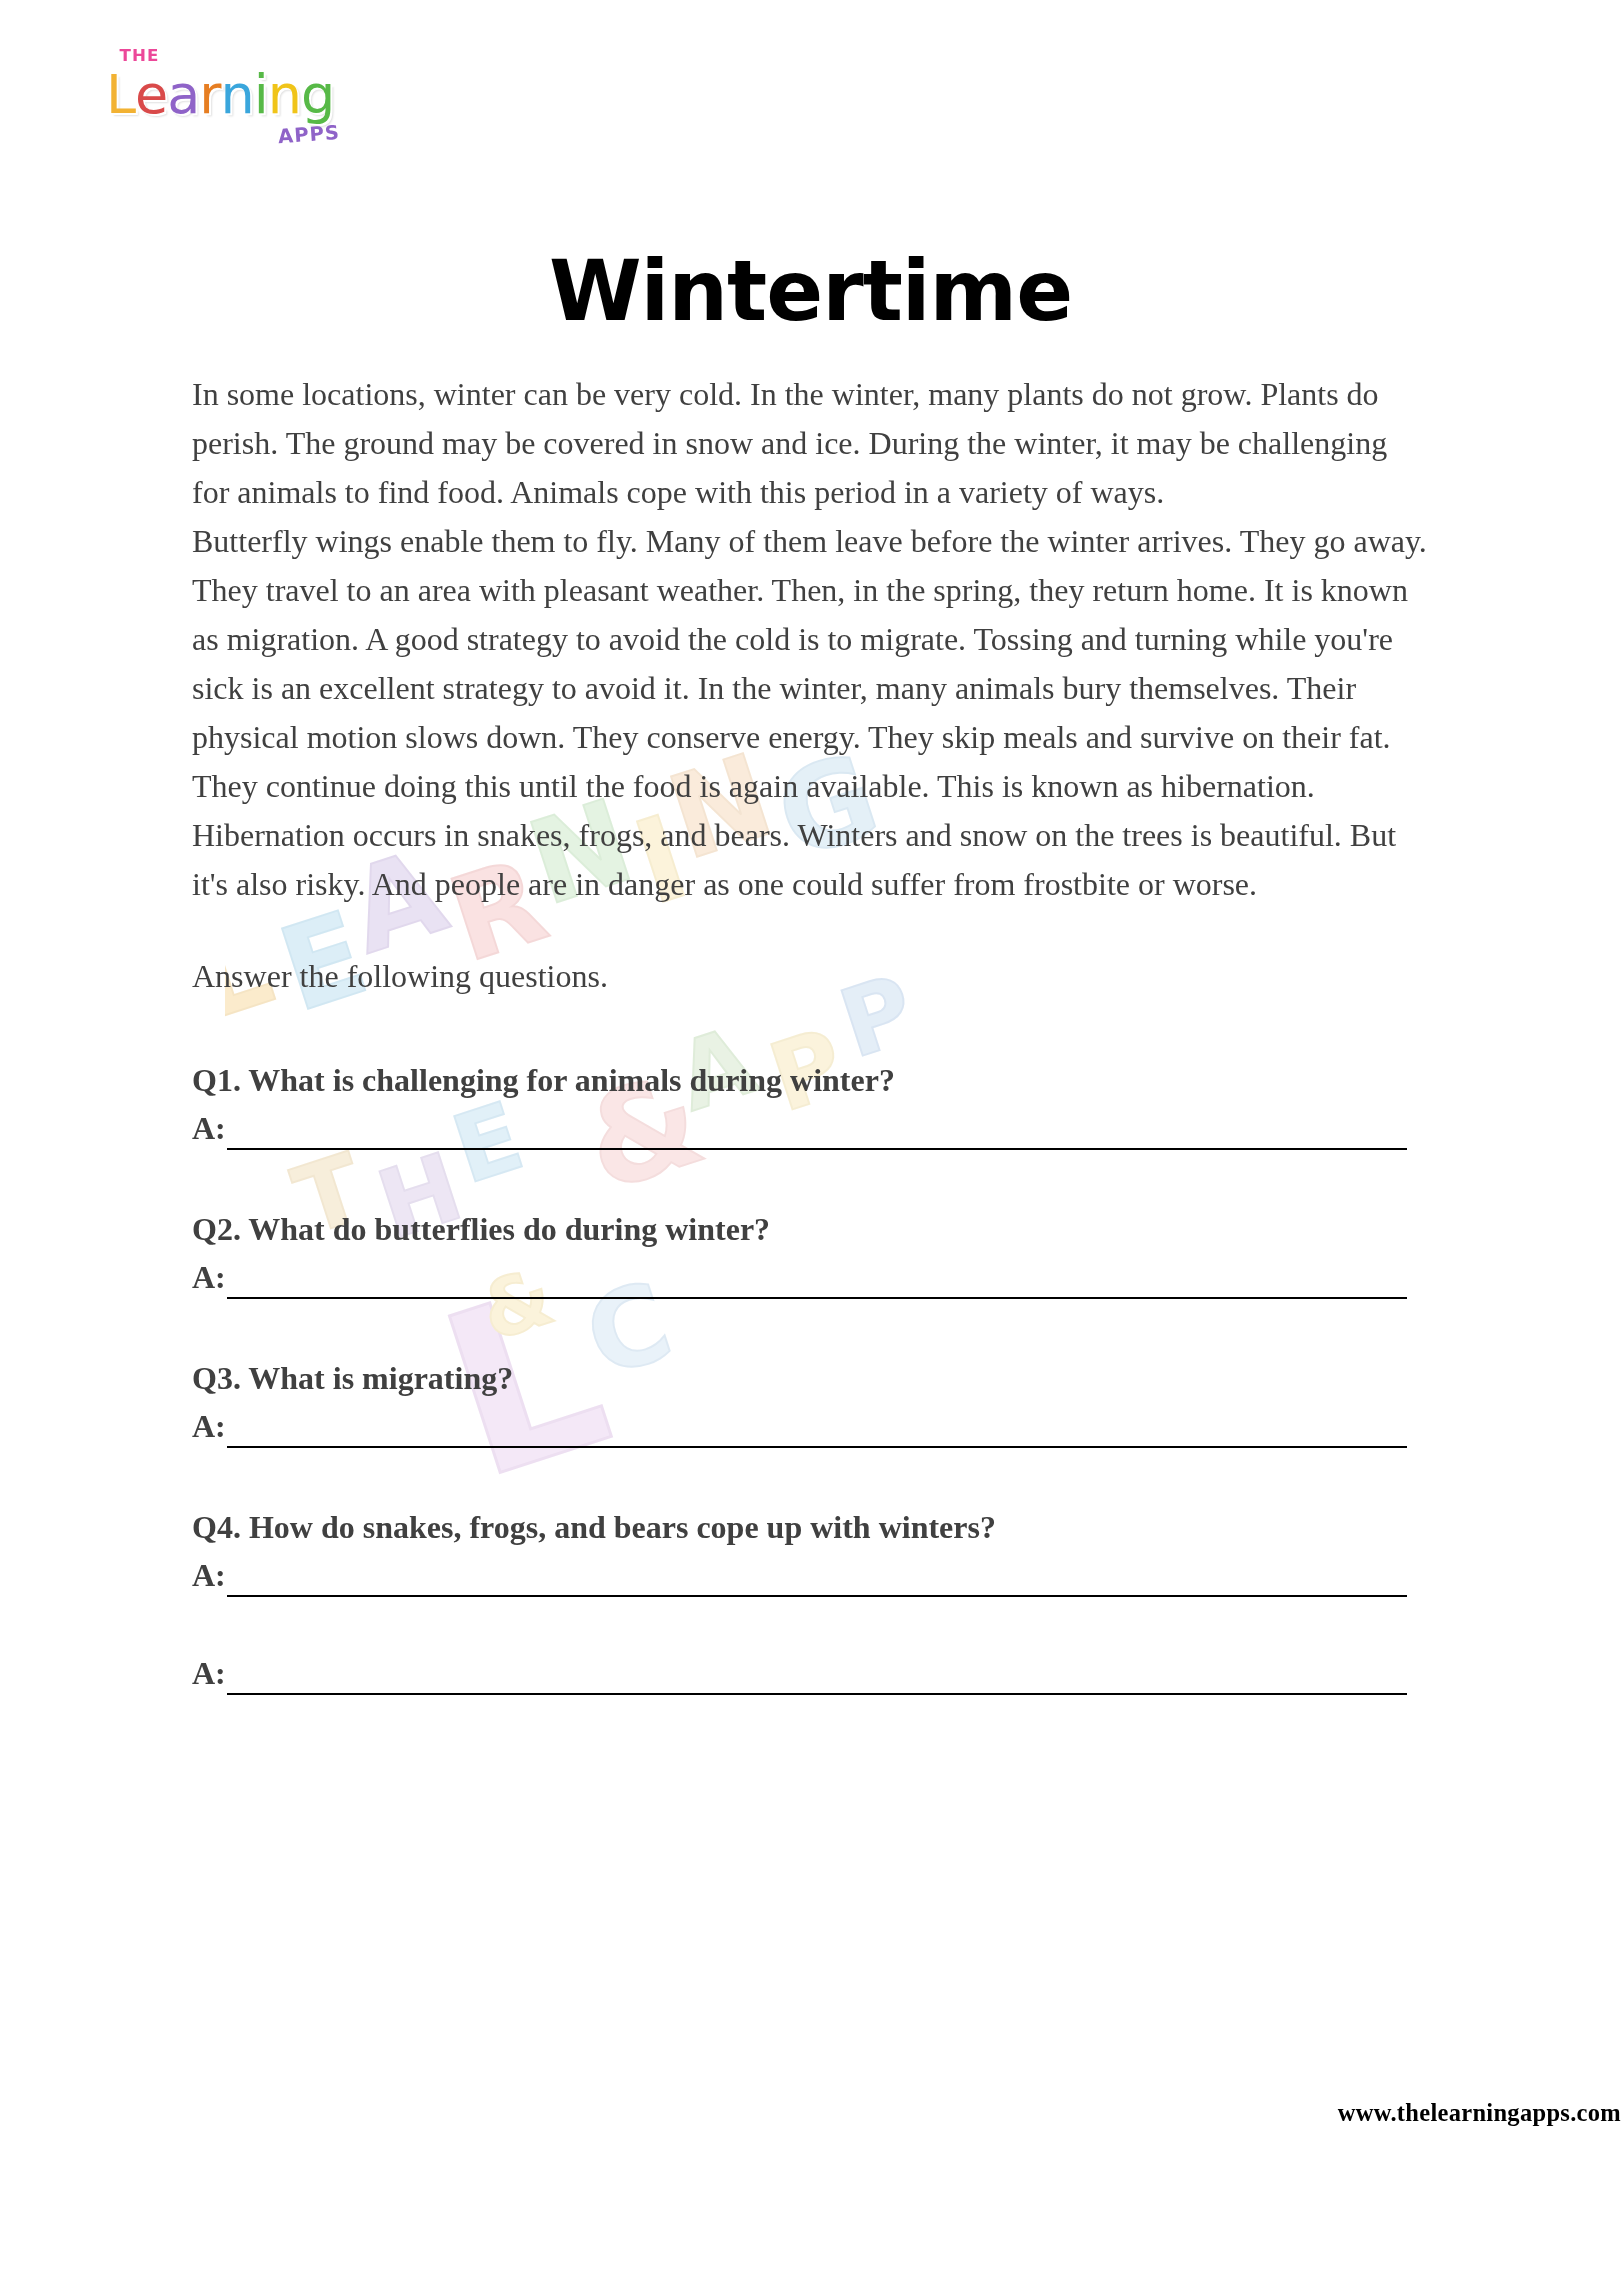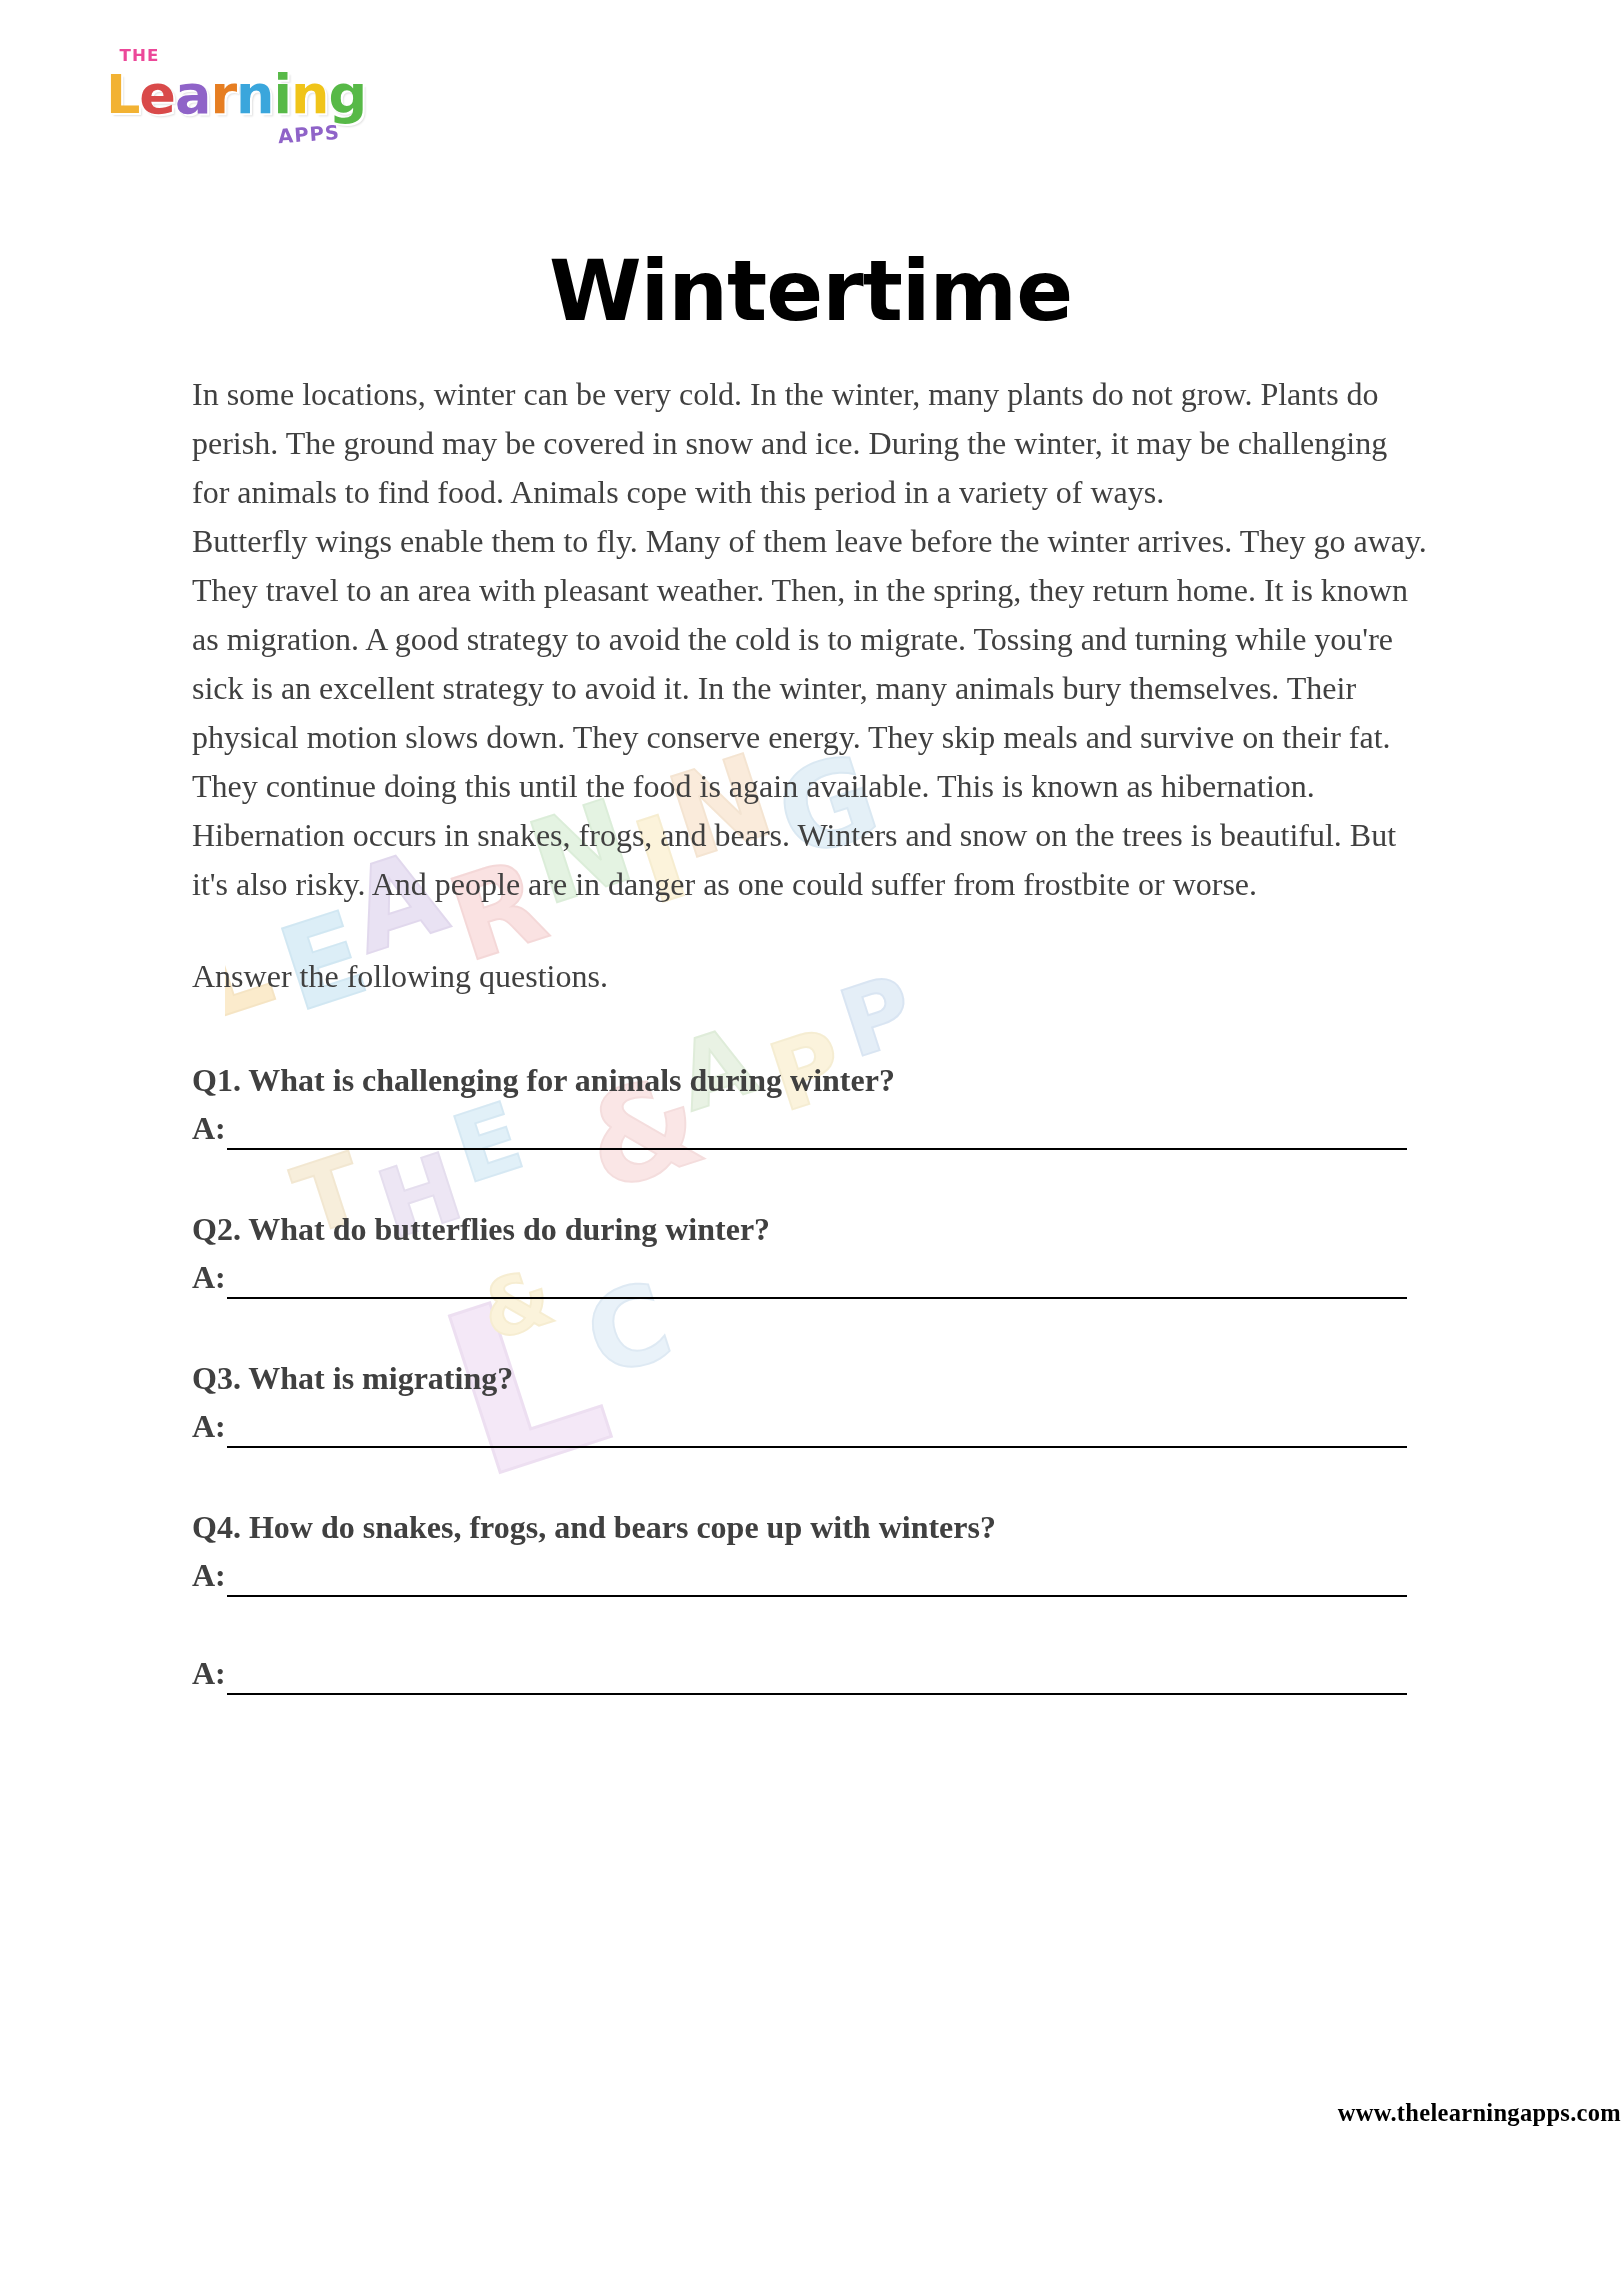--- a/index.html
+++ b/index.html
@@ -32,21 +32,21 @@
     font-size: 16.7px;
     color: #ec4899;
     letter-spacing: 1px;
     text-shadow: 1px 1px 0 #ffffff;
   }
   .logo .learning {
     position: absolute;
     left: 5.9px;
     top: 23.5px;
     font-family: "DejaVu Sans", sans-serif;
-    font-weight: bold;
+    font-weight: normal;
     font-size: 54px;
     letter-spacing: -1px;
     white-space: nowrap;
   }
   .logo .learning span {
     display: inline-block;
     text-shadow: 2px 2px 0 #ffffff, 2.9px 2.9px 2px rgba(0,0,0,0.12);
   }
   .logo .apps {
     position: absolute;

